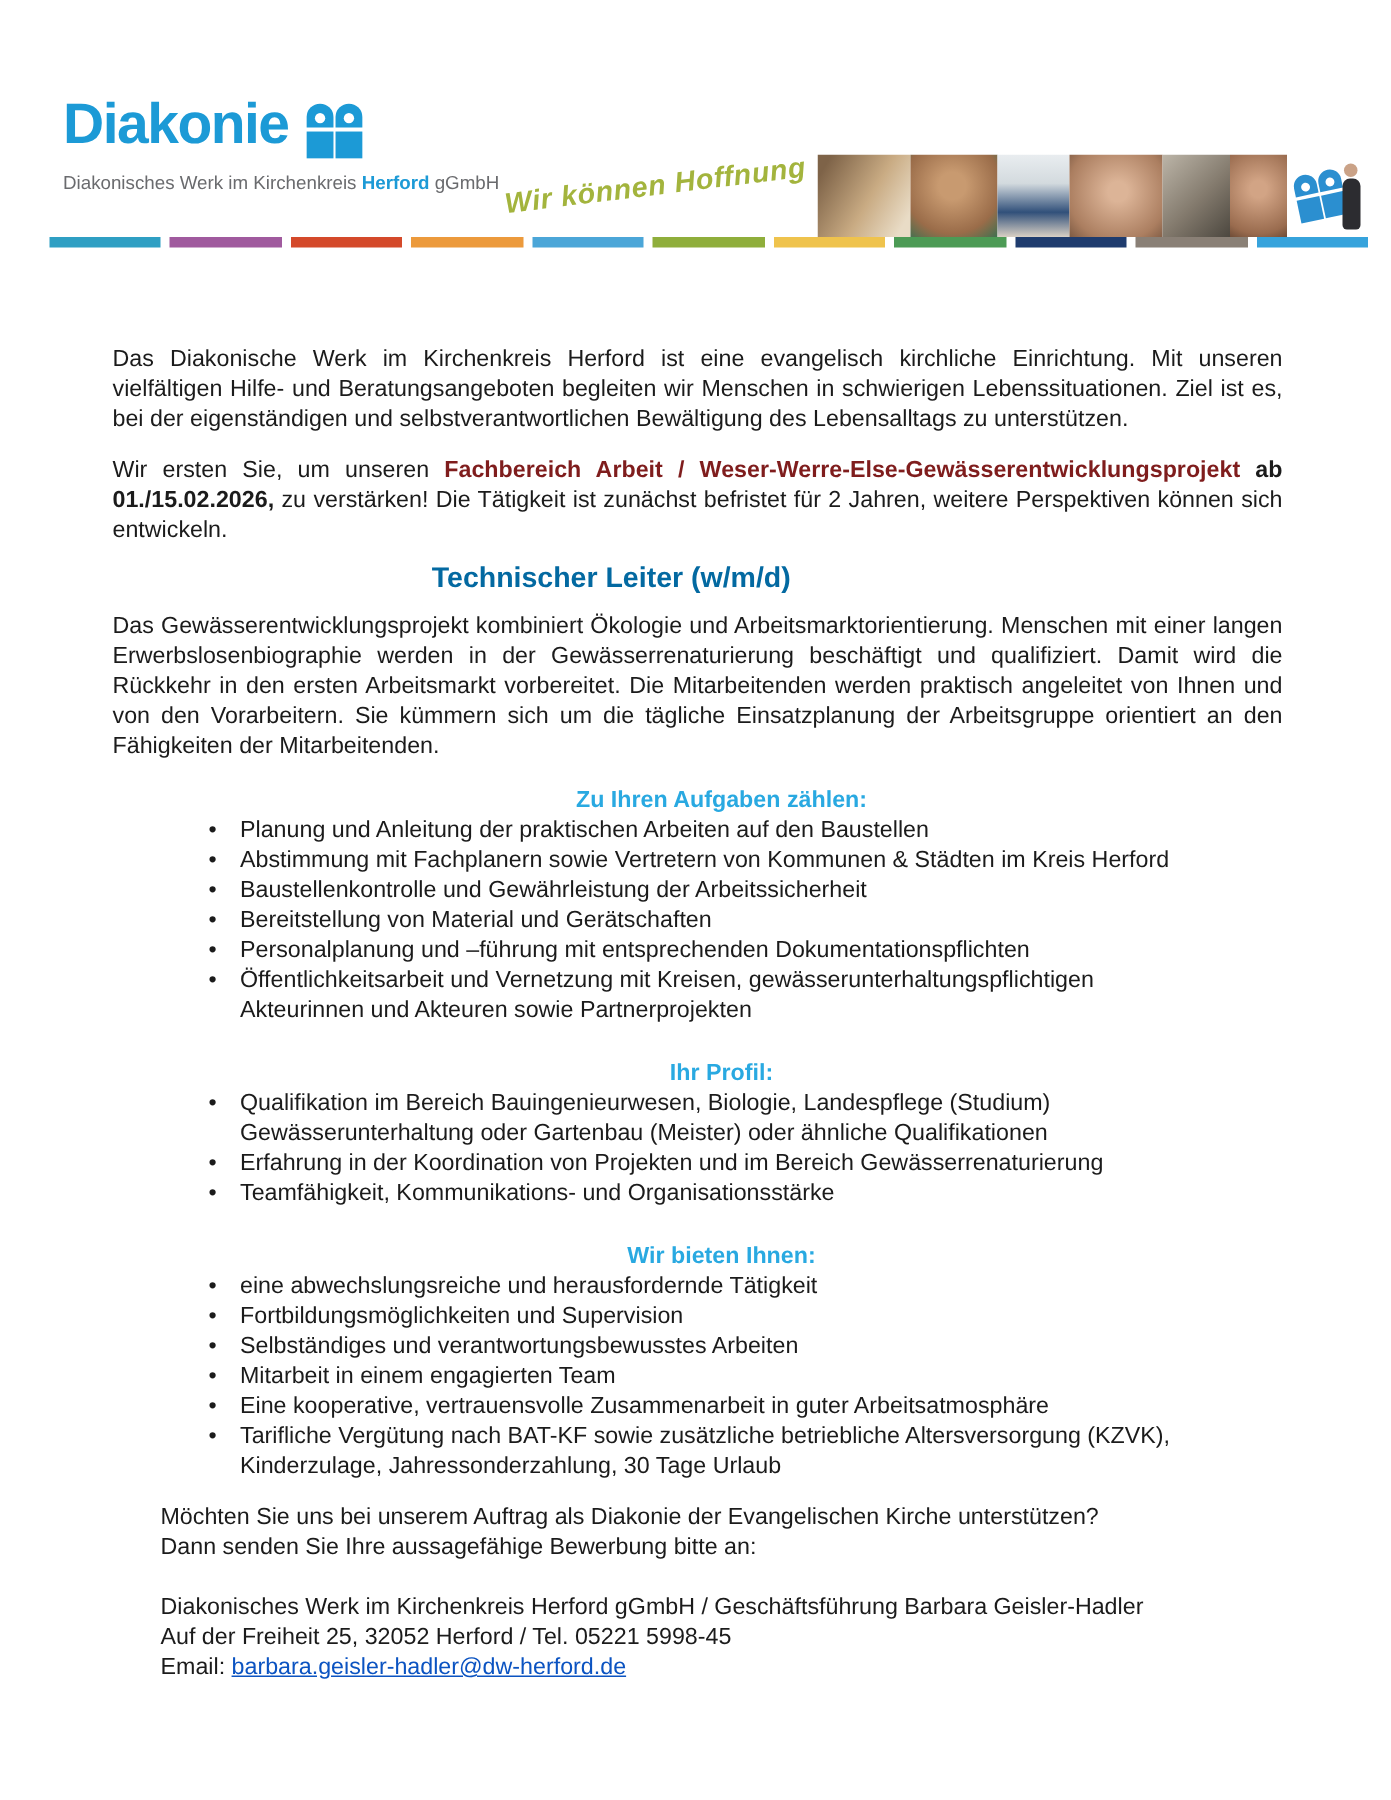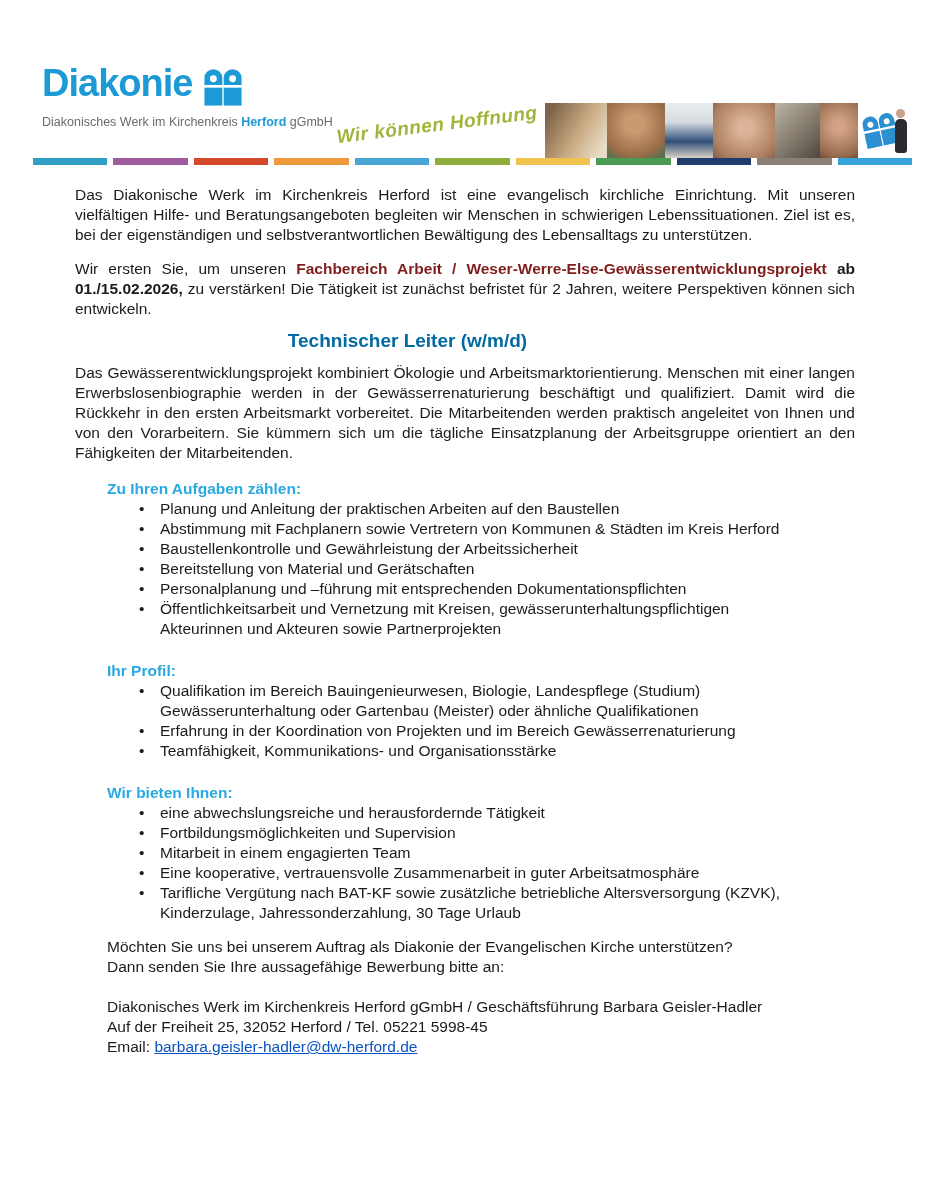--- a/index.html
+++ b/index.html
@@ -33,29 +33,29 @@
   .figure { position:absolute; right:3px; top:6px; width:13px; height:44px; }
   .figure .head { width:9px; height:9px; border-radius:50%; background:#caa287; margin:0 auto; }
   .figure .torso { width:12px; height:34px; border-radius:5px 5px 3px 3px; background:#2c2c30; margin:1px auto 0; }
 
   .divider { position:absolute; left:33px; top:158px; width:879px; height:7px; display:flex; gap:6px; }
   .divider span { flex:1; height:7px; }
 
   
   .content { padding:20px 72px 0 75px; font-size:15.5px; line-height:20px; }
   .jtext { text-align:justify; }
-  .p1 { margin-bottom:14px; }
+  .p1 { margin-bottom:14px;margin-top:45px; }
   .p2 { margin-bottom:0; }
   .cyan { color:#7f1d1d; }
   .bold { font-weight:bold; }
   .doc-title { text-align:center; padding-right:115px; font-size:19px; font-weight:bold;
                color:#0369a1; margin:10px 0 10px; line-height:24px; }
   .p3 { margin-bottom:0; }
 
-  .section-heading { margin:22px 0 0 32px; font-size:15.5px; font-weight:bold; color:#29a9e1; }
+  .section-heading { margin:22px 0 0 32px; font-size:15.5px; font-weight:bold; color:#29a9e1;text-align:center; }
   .section-heading.first { margin-top:16px; }
   ul.bullets { list-style:none; margin:0 0 0 62px; width:660px; }
   ul.bullets li { position:relative; padding-left:23px; line-height:20px; }
   ul.bullets li::before { content:"•"; position:absolute; left:2px; top:0; }
 
   .closing { margin:14px 0 0 32px; width:700px; }
   .contact { margin:20px 0 0 32px; width:760px; }
   .email-link { color:#0b53c1; text-decoration:underline; }
 </style>
 </head>
@@ -148,20 +148,21 @@
     <ul class="bullets">
       <li>Qualifikation im Bereich Bauingenieurwesen, Biologie, Landespflege (Studium) Gewässerunterhaltung oder Gartenbau (Meister) oder ähnliche Qualifikationen</li>
       <li>Erfahrung in der Koordination von Projekten und im Bereich Gewässerrenaturierung</li>
       <li>Teamfähigkeit, Kommunikations- und Organisationsstärke</li>
     </ul>
 
     <h2 class="section-heading">Wir bieten Ihnen:</h2>
     <ul class="bullets">
       <li>eine abwechslungsreiche und herausfordernde Tätigkeit</li>
       <li>Fortbildungsmöglichkeiten und Supervision</li>
+      <li>Selbständiges und verantwortungsbewusstes Arbeiten</li>
       <li>Mitarbeit in einem engagierten Team</li>
       <li>Eine kooperative, vertrauensvolle Zusammenarbeit in guter Arbeitsatmosphäre</li>
       <li>Tarifliche Vergütung nach BAT-KF sowie zusätzliche betriebliche Altersversorgung (KZVK), Kinderzulage, Jahressonderzahlung, 30 Tage Urlaub</li>
     </ul>
 
     <p class="closing"><span>Möchten Sie uns bei unserem Auftrag als Diakonie der Evangelischen Kirche unterstützen?</span><br><span>Dann senden Sie Ihre aussagefähige Bewerbung bitte an:</span></p>
 
     <p class="contact"><span>Diakonisches Werk im Kirchenkreis Herford gGmbH / Geschäftsführung Barbara Geisler-Hadler</span><br><span>Auf der Freiheit 25, 32052 Herford / Tel. 05221 5998-45</span><br><span>Email: </span><a href="#" class="email-link">barbara.geisler-hadler@dw-herford.de</a></p>
 
   </div>

